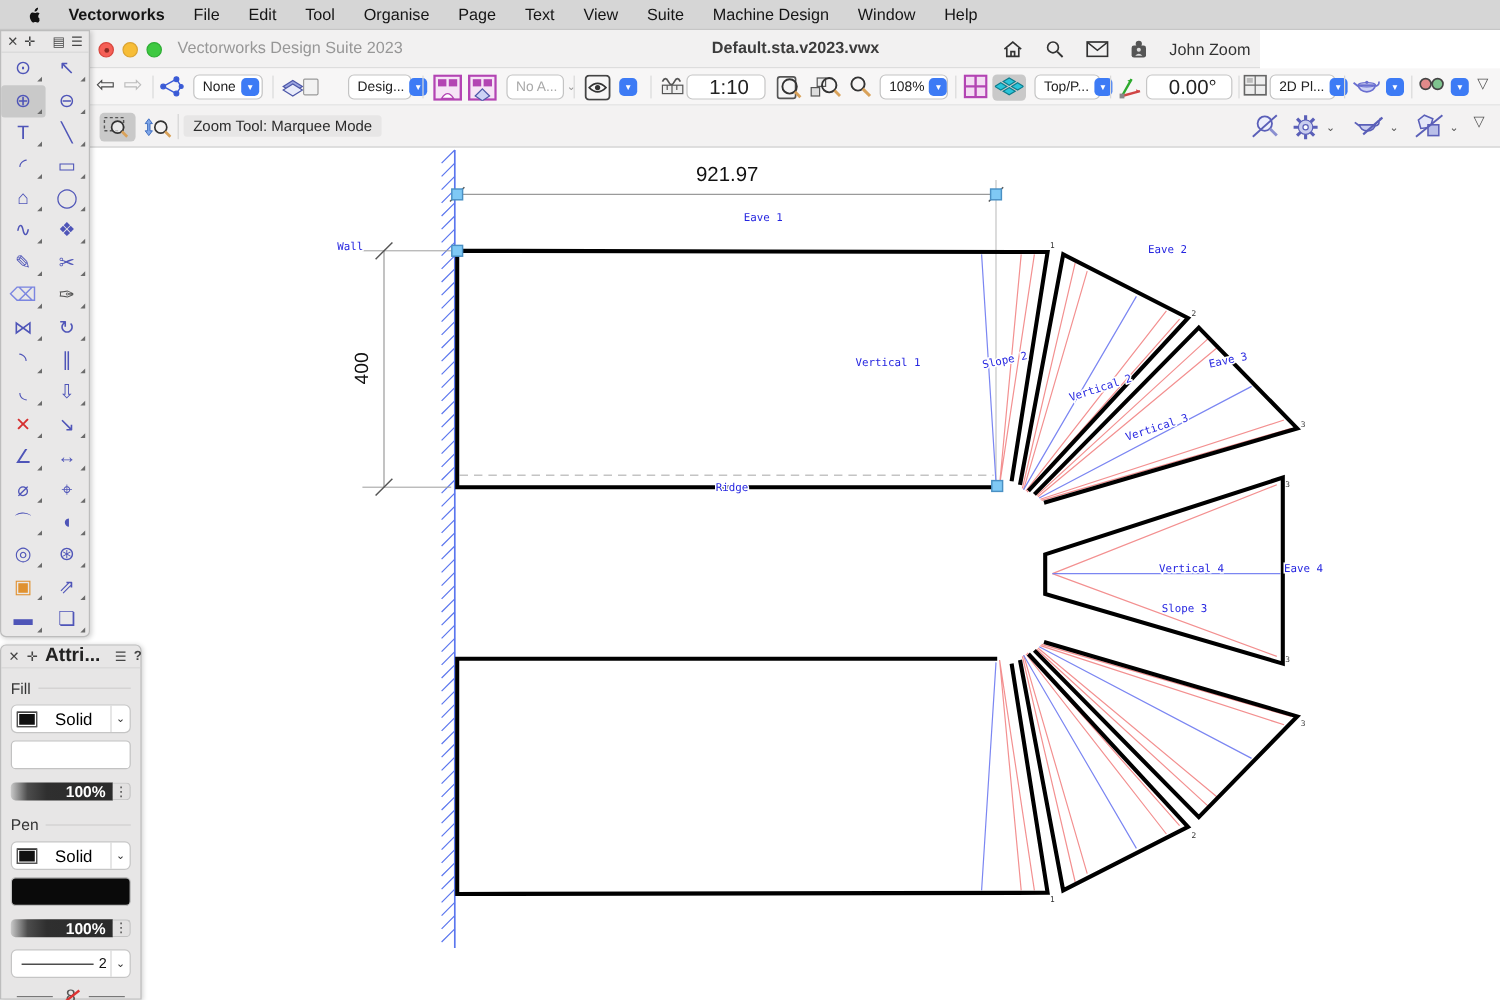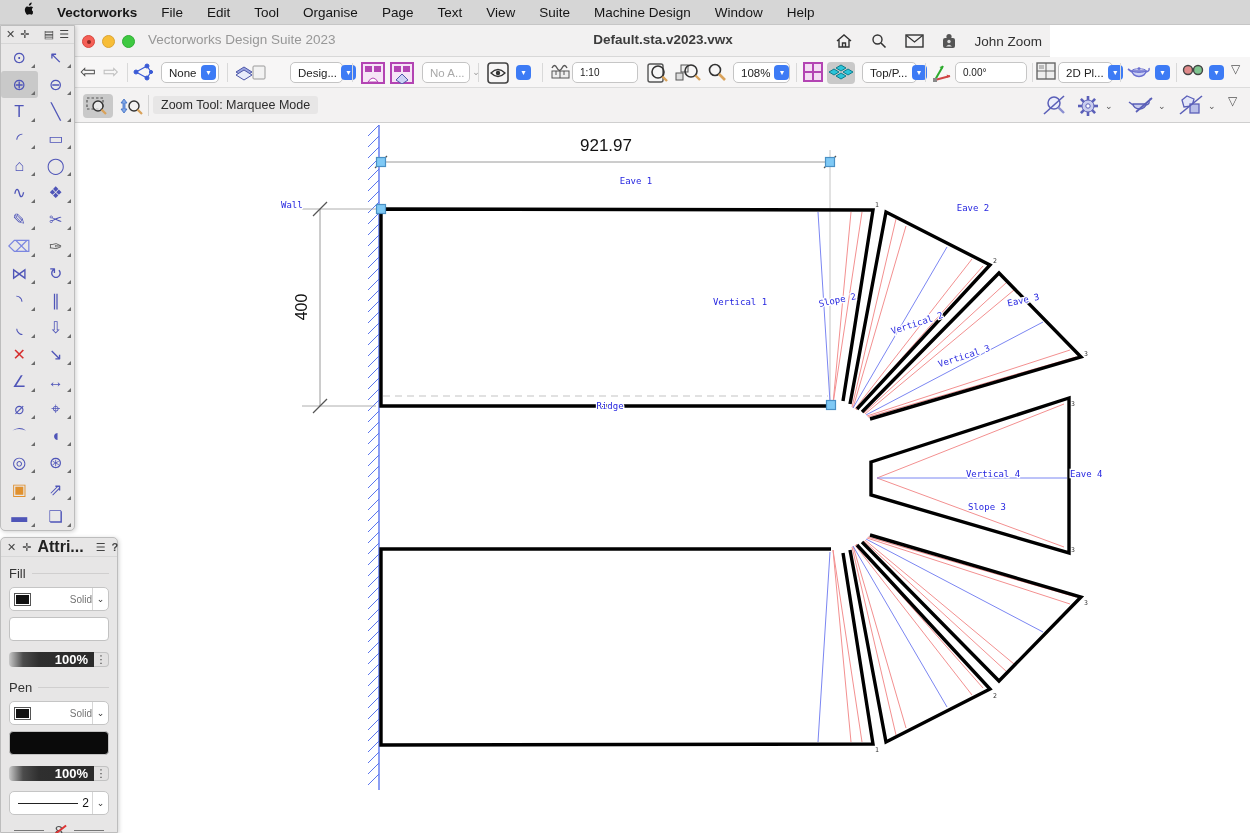--- a/index.html
+++ b/index.html
@@ -1,19 +1,19 @@
 <!DOCTYPE html>
 <html><head>
 <meta charset="utf-8">
 <style>
   * { margin:0; padding:0; box-sizing:border-box; }
   html,body { width:1250px; height:833px; overflow:hidden; font-family:"Liberation Sans", sans-serif; background:#fff; }
 
   
-  .menubar { position:absolute; left:0; top:0; width:1250px; height:25px; background:#d6d6d6; border-bottom:1px solid #c6c6c6; display:flex; align-items:flex-start; padding-left:22px; z-index:60; }
+  .menubar { position:absolute; left:0; top:0; width:1250px; height:25px; background:#d6d6d6; border-bottom:1px solid #c6c6c6; display:flex; align-items:center; padding-left:22px; z-index:60; }
   .apple { width:15px; height:16px; margin-right:8px; display:flex; align-items:center; }
   .menu-item { font-size:13.5px; color:#151515; padding:0 12px; line-height:25px; white-space:nowrap; }
   .menu-item.app-name { font-weight:bold; }
 
   
   .titlebar { position:absolute; left:0; top:25px; width:1050px; height:32px; background:#f2f1f1; border-bottom:1px solid #d8d8d8; z-index:20; }
   .tl { position:absolute; top:10px; width:13px; height:13px; border-radius:50%; }
   .tl.red { left:82px; background:#f55f56; border:1px solid #d8463e; }
   .tl.red::after { content:""; position:absolute; left:3.5px; top:3.5px; width:4px; height:4px; border-radius:50%; background:#8e2a23; }
   .tl.yellow { left:102px; background:#f7bd37; border:1px solid #dba433; }
@@ -27,21 +27,21 @@
   
   .toolbar { position:absolute; left:0; top:57px; width:1250px; height:31px; background:#f7f6f6; border-bottom:1px solid #dcdcdc; z-index:20; }
   .toolbar .sep { position:absolute; top:6px; width:1px; height:19px; background:#d9d9d9; }
   .nav-arrow { position:absolute; top:3px; font-size:19px; line-height:24px; color:#4a4a4a; }
   .nav-arrow.dis { color:#bdbdbd; }
   .dd { position:absolute; top:5px; height:21px; background:#fff; border:1px solid #c4c4c4; border-radius:5px; display:flex; align-items:center; justify-content:space-between; padding:0 2px 0 7px; }
   .dd .lbl { font-size:11.5px; color:#222; white-space:nowrap; }
   .dd .btn { width:15px; height:15px; margin-left:4px; background:#3d7bf5; border-radius:4px; color:#fff; font-size:8px; line-height:15px; text-align:center; flex:0 0 auto; }
   .dd.dis .lbl { color:#a9a9a9; }
   .dd.dis .btn { background:none; color:#9a9a9a; font-size:9px; }
-  .field { position:absolute; top:5px; height:21px; background:#fff; border:1px solid #c6c6c6; border-radius:5px; font-size:10px; color:#222; padding:0 7px; display:flex; align-items:center; }
+  .field { position:absolute; top:5px; height:21px; background:#fff; border:1px solid #c6c6c6; border-radius:5px; font-size:17px; color:#222; padding:0 18px; display:flex; align-items:center; }
   .t-ic { position:absolute; top:5px; display:flex; align-items:center; justify-content:center; }
   .pressed { background:#c9c9c9; border-radius:4px; }
   .mini-dd-btn { position:absolute; top:8px; width:15px; height:15px; background:#3d7bf5; border-radius:4px; color:#fff; font-size:8px; line-height:15px; text-align:center; }
 
   
   .modebar { position:absolute; left:0; top:88px; width:1250px; height:35px; background:#f3f2f2; border-bottom:1px solid #cfcfcf; z-index:20; }
   .modebar .sep { position:absolute; top:7px; width:1px; height:21px; background:#d4d4d4; }
   .mode-ic { position:absolute; top:6px; display:flex; align-items:center; justify-content:center; }
   .status-pill { position:absolute; left:153px; top:8px; background:#e7e6e6; border-radius:3px; padding:2px 8px; font-size:12.5px; color:#2c2c2c; }
   .chev-sm { font-size:9px; color:#555; margin-left:2px; }
@@ -58,21 +58,21 @@
 
   
   .attr { position:absolute; left:0; top:537px; width:118px; height:296px; background:#e7e6e6; border:1px solid #bdbdbd; border-radius:5px 5px 0 0; z-index:40; box-shadow:1px 1px 4px rgba(0,0,0,.18); padding:0 8px; }
   .attr-hdr { height:19px; display:flex; align-items:center; gap:6px; font-size:11px; color:#444; margin:0 -8px; padding:0 6px; border-bottom:1px solid #d7d7d7; }
   .attr-hdr .ttl { font-weight:bold; font-size:16px; color:#222; }
   .attr-hdr .sp { flex:1; }
   .sect { display:flex; align-items:center; gap:6px; margin-top:9px; font-size:13px; color:#333; }
   .sect .rule { flex:1; height:1px; background:#d0cfcf; }
   .row-dd { margin-top:6px; height:24px; background:#fff; border:1px solid #c5c5c5; border-radius:5px; display:flex; align-items:center; }
   .row-dd .swatch { width:17px; height:13px; margin-left:4px; background:#111; border:1px solid #555; box-shadow:inset 0 0 0 1px #fff; }
-  .row-dd .v { flex:1; text-align:right; font-size:10px; color:#737373; }
+  .row-dd .v { flex:1; text-align:center; font-size:14px; color:#000000; }
   .row-dd .chev { width:16px; align-self:stretch; border-left:1px solid #d6d6d6; display:flex; align-items:center; justify-content:center; font-size:9px; color:#333; }
   .well { margin-top:6px; height:24px; border:1px solid #c2c2c2; border-radius:4px; }
   .well.white { background:#fff; }
   .well.black { background:#0a0a0a; }
   .opa { margin-top:6px; height:24px; display:flex;align-items:center; }
   .opa .bar { flex:1; border-radius:4px 0 0 4px; background:linear-gradient(to right,#c9c9c9 0,#4c4c4c 14px,#2f2f2f 30px,#2b2b2b); display:flex; align-items:center; justify-content:flex-end; padding-right:6px; color:#fff; font-size:13px; font-weight:bold; }
   .opa .dots { width:15px; background:#e2e1e1; border:1px solid #c2c2c2; border-left:none; border-radius:0 4px 4px 0; display:flex; align-items:center; justify-content:center; font-size:11px; color:#444; }
   .lw { margin-top:6px; height:24px; background:#fff; border:1px solid #c5c5c5; border-radius:5px; display:flex; align-items:center; }
   .lw .ln { flex:1; height:0; border-top:1px solid #222; margin:0 4px 0 8px; }
   .lw .v { font-size:12px; color:#111; margin-right:3px; }

